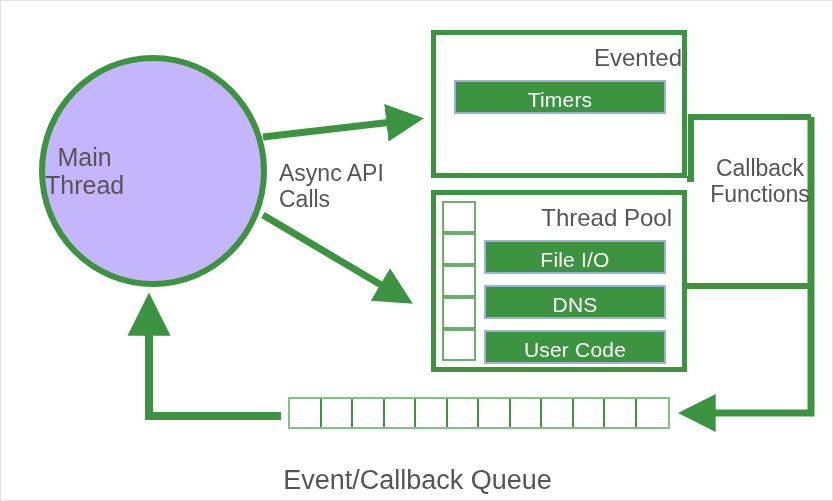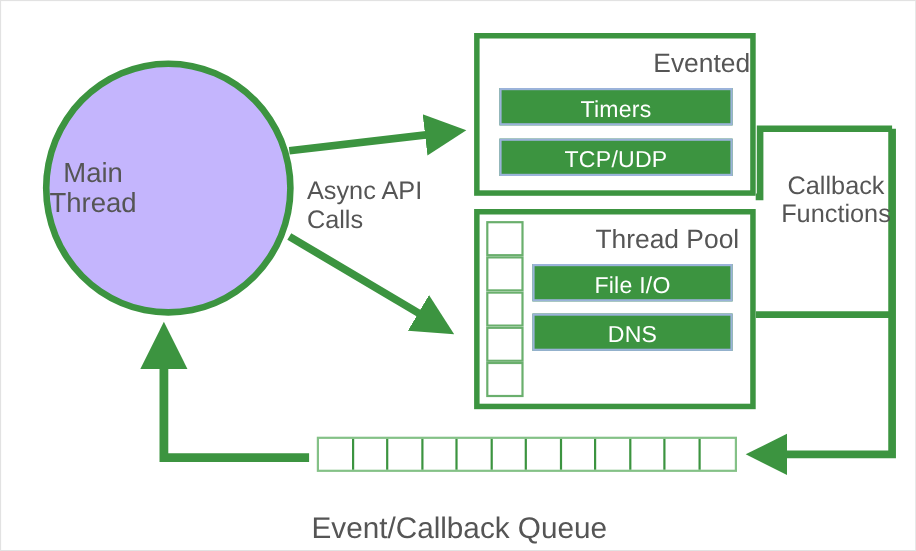--- a/index.html
+++ b/index.html
@@ -145,42 +145,42 @@
   <div class="node-label" id="async-label">Async API
 Calls</div>
 
   <div class="group-box" id="evented-box">
     <div class="group-title">Evented</div>
 
     <div class="bar" style="left:18px;top:45px;width:212px;height:34px;">
       <span>Timers</span>
     </div>
 
-    <div class="bar" style="left:18px;top:91px;width:212px;height:34px;">
-      <span>TCP/UDP</span>
-    </div>
   </div>
 
   <div class="group-box" id="threadpool-box">
     <div class="group-title">Thread Pool</div>
 
     <div class="worker-cell" style="left:6px;top:6px;width:34px;height:32px;"></div>
     <div class="worker-cell" style="left:6px;top:38px;width:34px;height:32px;"></div>
     <div class="worker-cell" style="left:6px;top:70px;width:34px;height:32px;"></div>
     <div class="worker-cell" style="left:6px;top:102px;width:34px;height:32px;"></div>
     <div class="worker-cell" style="left:6px;top:134px;width:34px;height:32px;"></div>
 
     <div class="bar" style="left:48px;top:45px;width:182px;height:34px;">
       <span>File I/O</span>
     </div>
 
     <div class="bar" style="left:48px;top:90px;width:182px;height:34px;">
       <span>DNS</span>
     </div>
 
+    <div class="bar" style="left:48px;top:135px;width:182px;height:34px;">
+      <span>User Code</span>
+    </div>
   </div>
 
   <div class="node-label" id="callback-label">Callback
 Functions</div>
 
   <div id="queue">
     <div class="queue-cell"></div>
     <div class="queue-cell"></div>
     <div class="queue-cell"></div>
     <div class="queue-cell"></div>

